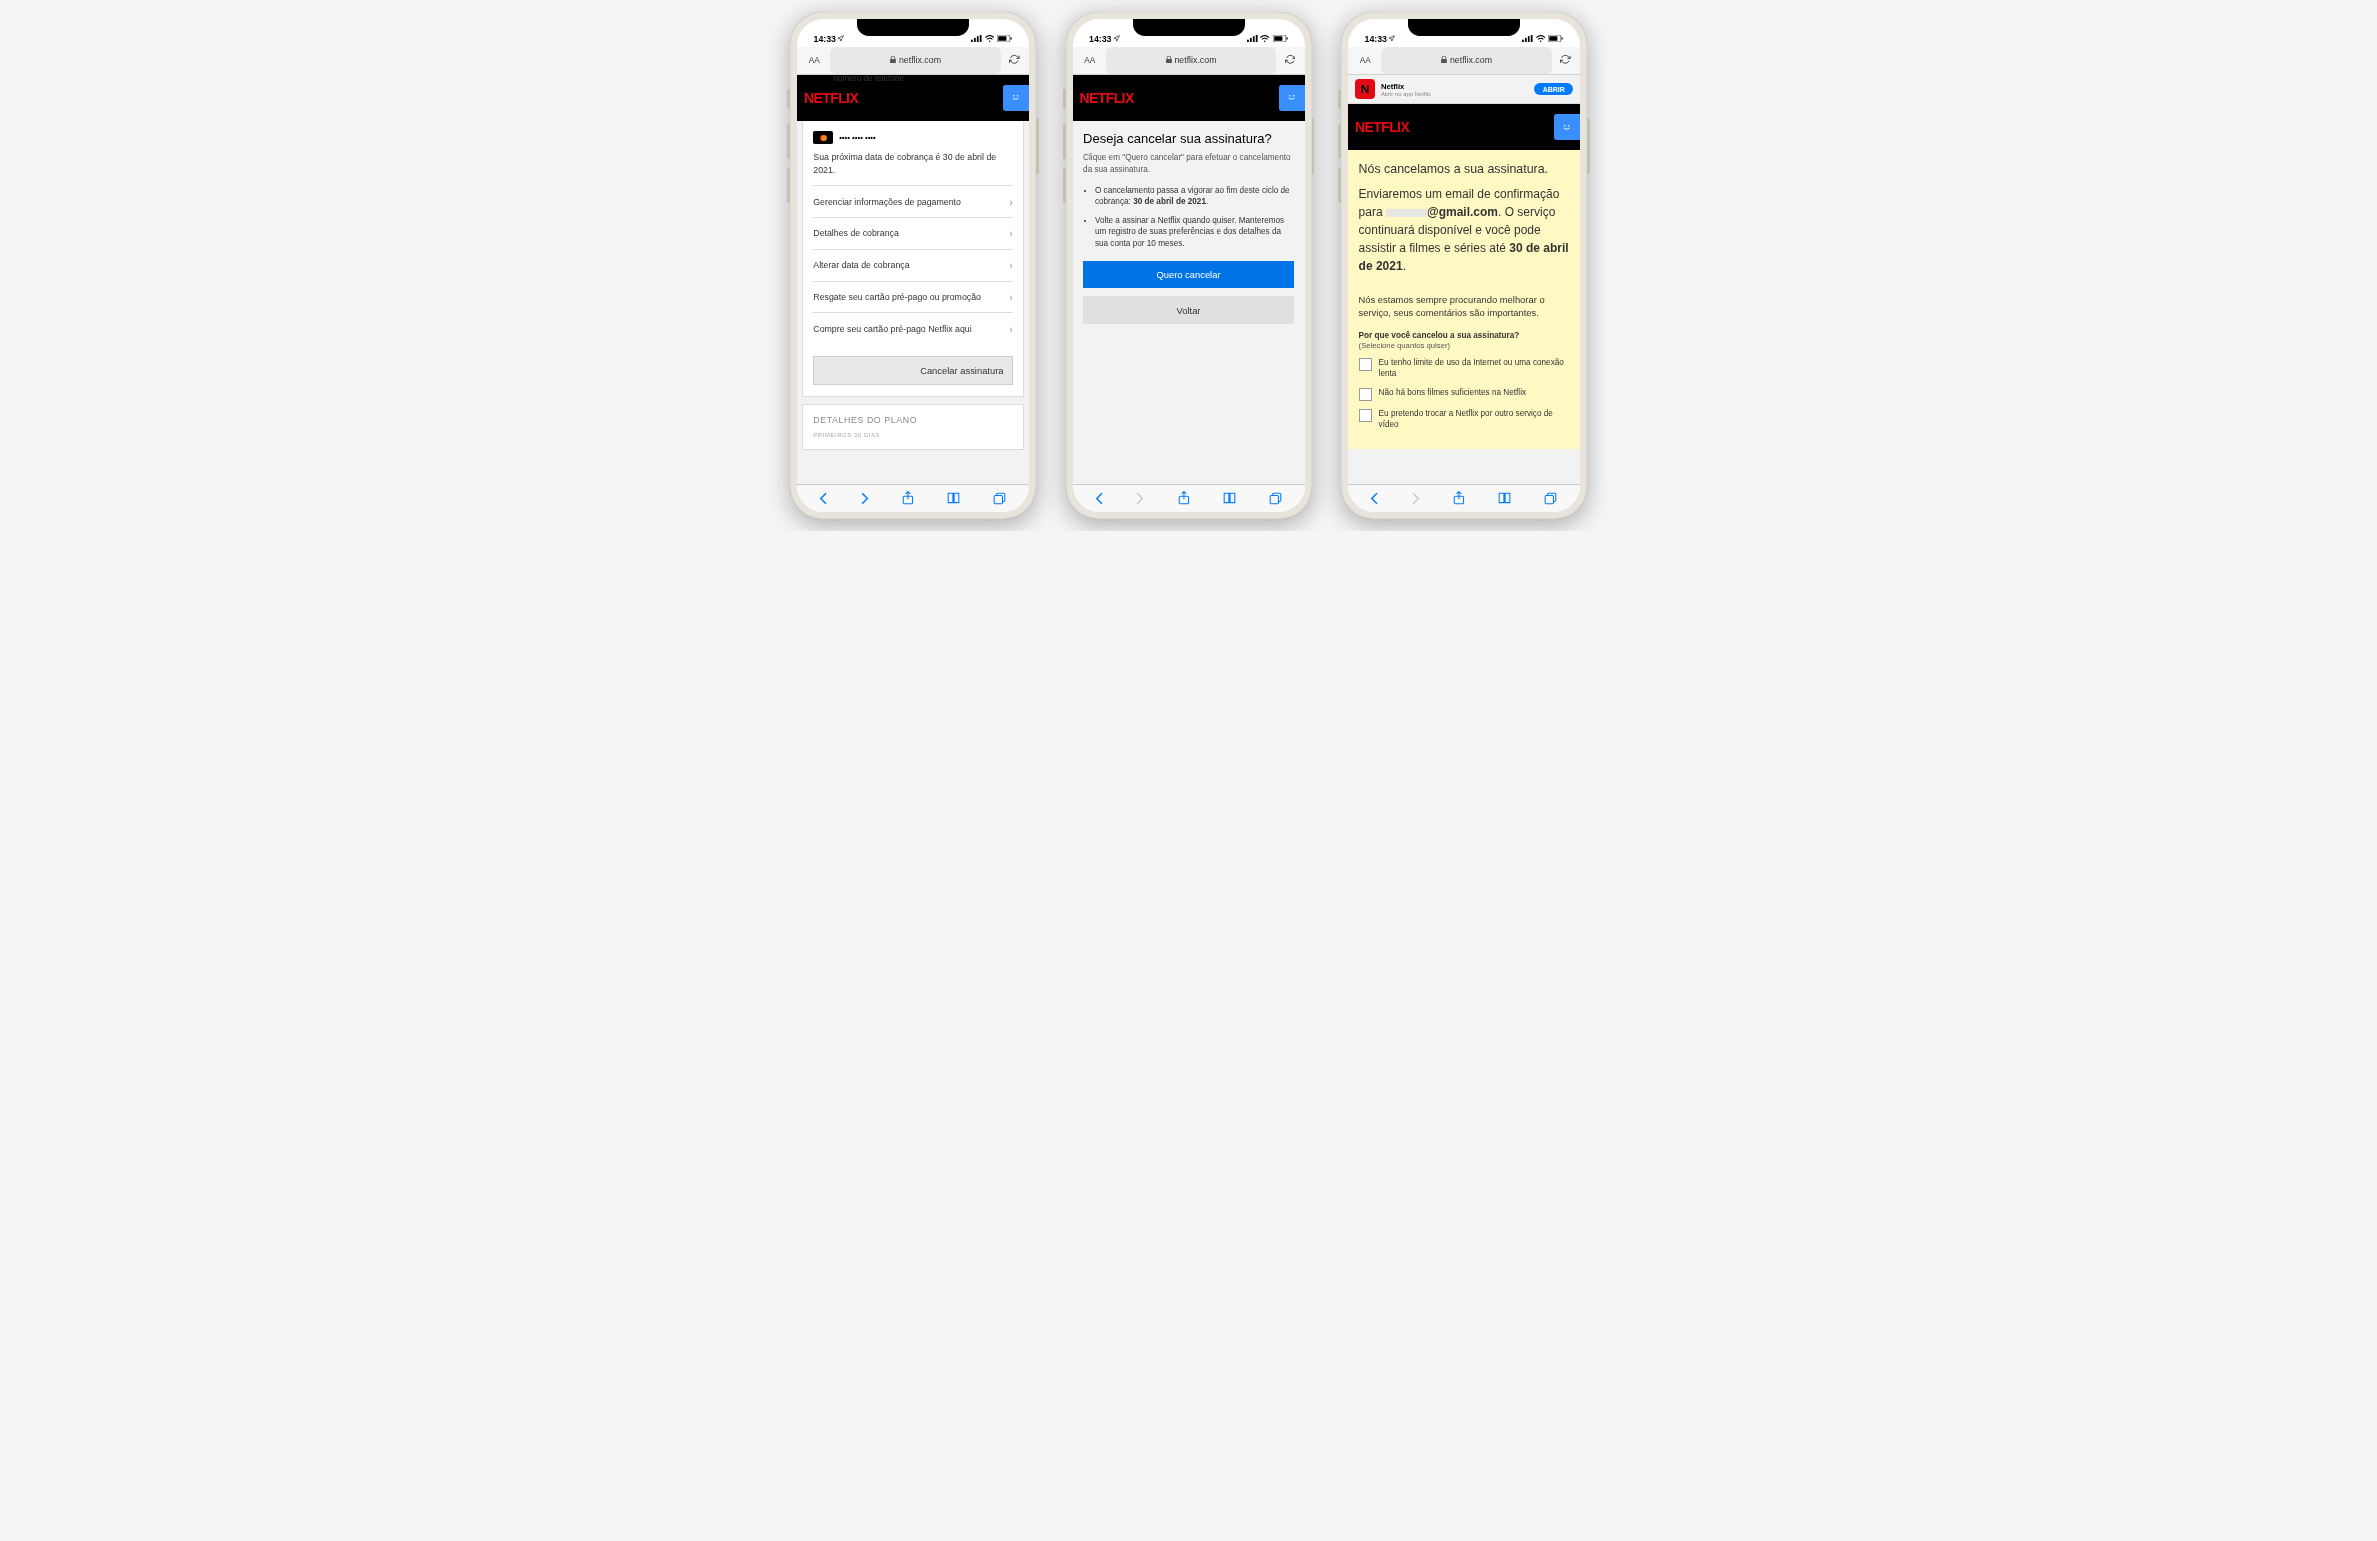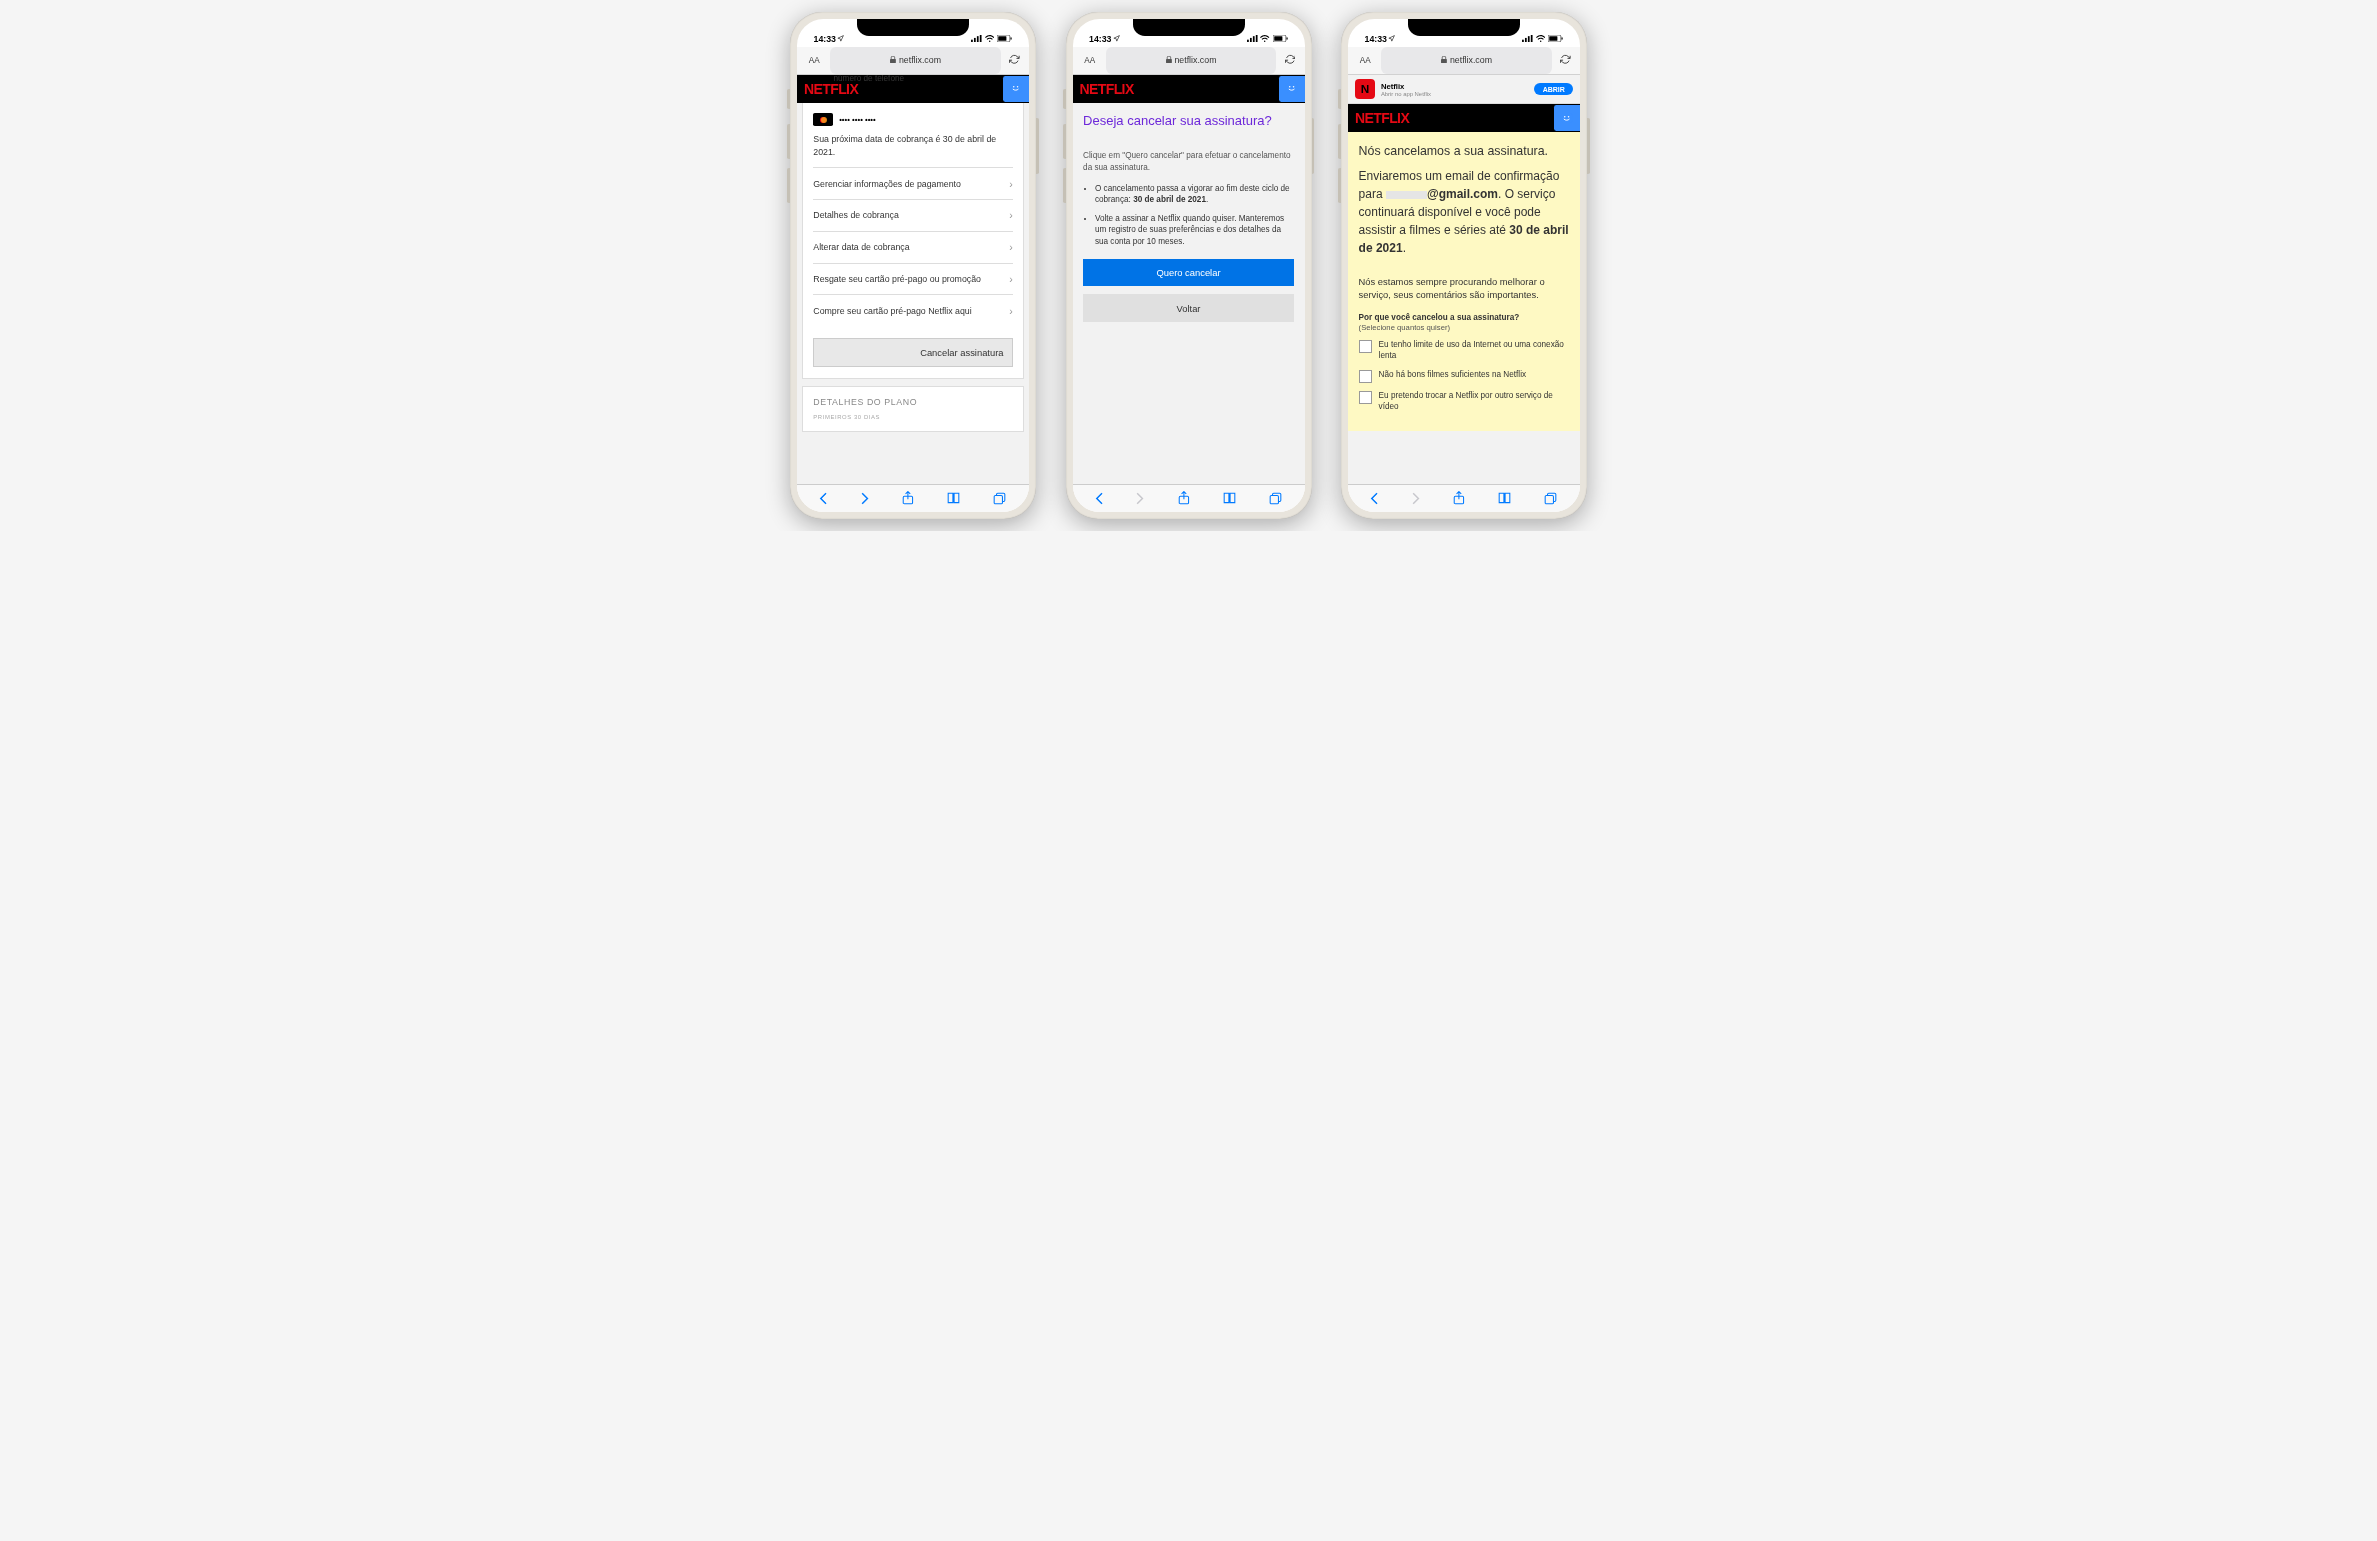--- a/index.html
+++ b/index.html
@@ -104,21 +104,21 @@
       padding: 2.4px 3.5px;
       color: #333;
     }
     .content {
       flex: 1;
       overflow: hidden;
       background: #f2f2f2;
     }
     .netflix-header {
       background: #000;
-      height: 28px;
+      height: 46px;
       display: flex;
       align-items: center;
       padding: 0 7px;
       justify-content: space-between;
     }
     .netflix-logo {
       color: #e50914;
       font-weight: 900;
       font-size: 14px;
       letter-spacing: -0.6px;
@@ -264,22 +264,22 @@
       display: flex;
       align-items: center;
     }
     .nav-icon.disabled { color: #c7c7cc; }
     .cancel-page {
       background: #f2f2f2;
       padding: 10.6px;
     }
     .cancel-title {
       font-size: 13px;
-      color: #6d28d9;
-      margin-bottom: 20px;
+      color: #000000;
+      margin-bottom: 4px;
       line-height: 1.3;
     }
     .cancel-subtitle {
       font-size: 8.2px;
       color: #555;
       margin-bottom: 9.4px;
       line-height: 1.4;
     }
     .bullet-list {
       list-style: disc;

